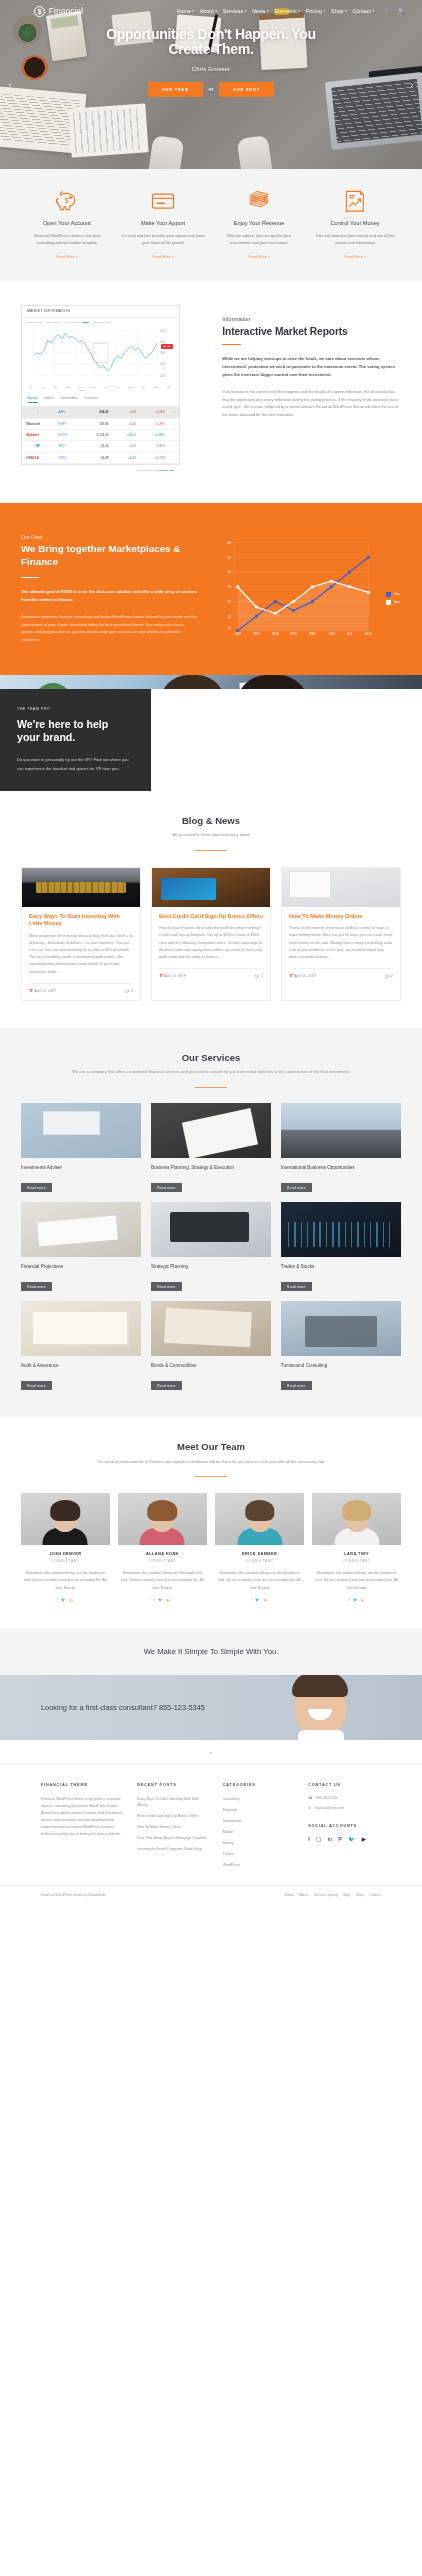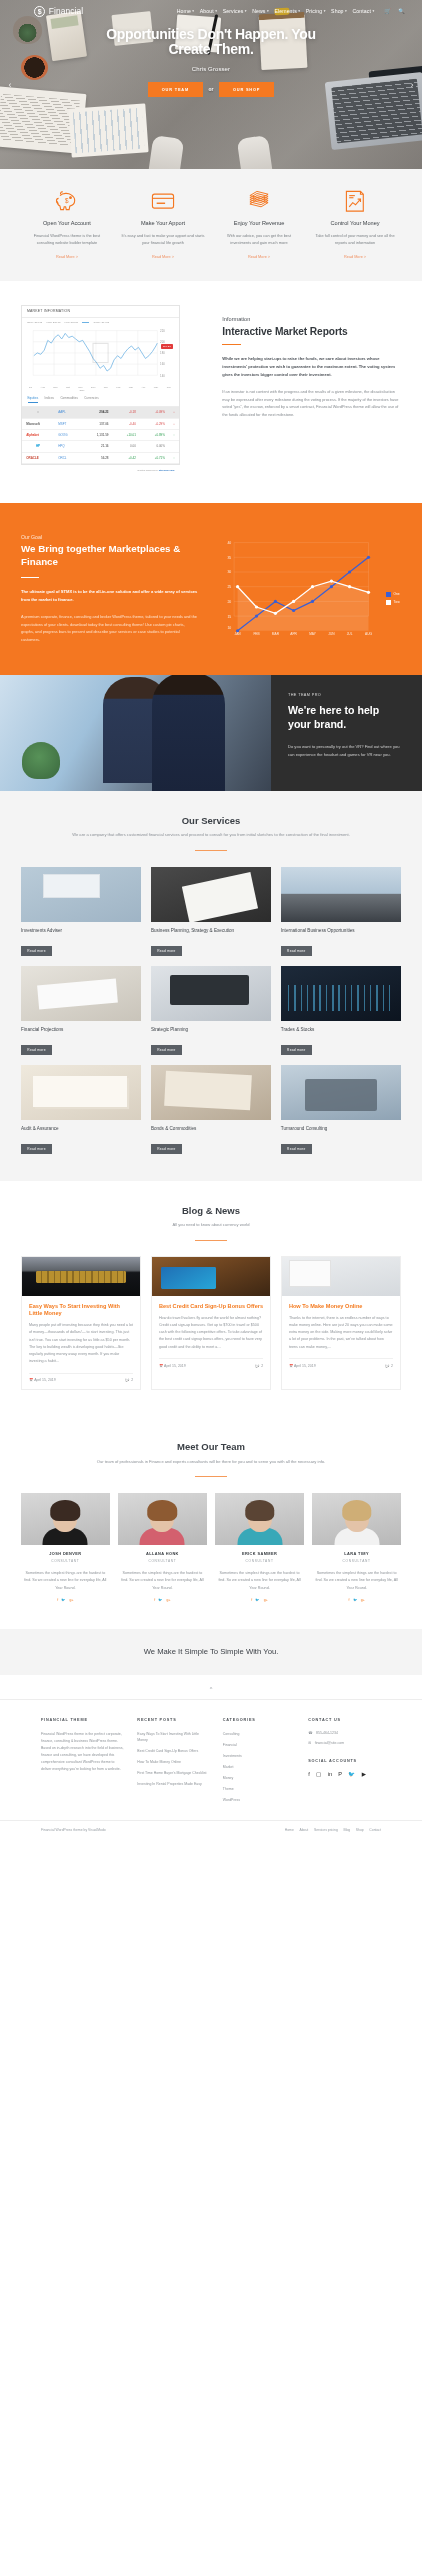--- a/index.html
+++ b/index.html
@@ -142,21 +142,21 @@
   .goal-rule { width:18.3px; height:1.4px; background:#fff; margin:8.4px 0 9.8px; }
   .goal-lead { font-size:4.1px; font-weight:bold; line-height:2; color:#fff; }
   .goal-para { font-size:3.9px; line-height:2; color:#ffe3cd; margin-top:8.4px; }
   .goal-right { flex:1; padding-top:12.7px; position:relative; }
   .legend { position:absolute; right:1.4px; top:68px; font-size:3.2px; color:#fff; }
   .legend div { display:flex; align-items:center; gap:2.8px; margin-bottom:2.8px; }
   .sw { width:4.9px; height:4.9px; display:inline-block; }
   .sw-one { background:#3b5fd4; } .sw-two { background:#fff; }
 
   
-  .ctarow { display:flex; height:116px; }
+  .ctarow { display:flex; height:116px;flex-direction:column; }
   .cta-img {
     flex:1; position:relative; overflow:hidden;
     background:linear-gradient(120deg,#cfe0ee 0%,#9fc0da 35%,#6d7f92 60%,#3a4452 100%);
   }
   .cta-img .b1{position:absolute;left:8%;top:58%;width:38px;height:37px;background:radial-gradient(circle at 45% 40%,#4e8c49,#2f5e2d);border-radius:50% 50% 40% 40%;opacity:.9;}
   .cta-img .m1{position:absolute;left:38%;top:2%;width:65px;height:106px;background:linear-gradient(180deg,#3a2a22 0%,#3a2a22 20%,#2c3a57 21%,#27334d 100%);border-radius:28px 28px 0 0;}
   .cta-img .m2{position:absolute;left:56%;top:-2%;width:73px;height:118px;background:linear-gradient(180deg,#241a14 0%,#241a14 18%,#1f2b45 19%,#1a243b 100%);border-radius:31px 31px 0 0;}
   .cta-img .tie{position:absolute;left:62%;top:54%;width:8.4px;height:44px;background:repeating-linear-gradient(45deg,#fff 0 2.8px,#2e4d86 2.8px 5.6px);transform:rotate(6deg);}
   .cta-img .shirt{position:absolute;left:57%;top:50%;width:24px;height:49px;background:#f2f4f7;transform:rotate(-4deg);}
   .cta-text { width:151px; background:#2e2e2e; color:#fff; padding:18.3px 17px; }
@@ -602,75 +602,20 @@
         <div class="tie"></div>
         <div class="m2"></div>
     </div>
     <div class="cta-text">
       <div class="cta-eyebrow">THE TEAM PRO</div>
       <h2 class="cta-h2">We're here to help your brand.</h2>
       <p class="cta-p">Do you want to personally try out the VR? Find out where you can experience the headset and games for VR near you.</p>
     </div>
   </section>
 
-  <section class="sec services-wrap">
-    <div class="sec-center">
-      <h2 class="sec-title">Our Services</h2>
-      <div class="sec-subtitle">We are a company that offers customized financial services and proceed to consult for you from initial sketches to the construction of the final investment.</div>
-      <div class="center-rule"></div>
-    </div>
-    <div class="srv-grid">
-      <div class="srv">
-        <div class="srv-img i-a"></div>
-        <div class="srv-name">Investments Adviser</div>
-        <span class="srv-btn">Read more</span>
-      </div>
-      <div class="srv">
-        <div class="srv-img i-b"></div>
-        <div class="srv-name">Business Planning, Strategy &amp; Execution</div>
-        <span class="srv-btn">Read more</span>
-      </div>
-      <div class="srv">
-        <div class="srv-img i-c"></div>
-        <div class="srv-name">International Business Opportunities</div>
-        <span class="srv-btn">Read more</span>
-      </div>
-      <div class="srv">
-        <div class="srv-img i-d"></div>
-        <div class="srv-name">Financial Projections</div>
-        <span class="srv-btn">Read more</span>
-      </div>
-      <div class="srv">
-        <div class="srv-img i-e"></div>
-        <div class="srv-name">Strategic Planning</div>
-        <span class="srv-btn">Read more</span>
-      </div>
-      <div class="srv">
-        <div class="srv-img i-f"></div>
-        <div class="srv-name">Trades &amp; Stocks</div>
-        <span class="srv-btn">Read more</span>
-      </div>
-      <div class="srv">
-        <div class="srv-img i-g"></div>
-        <div class="srv-name">Audit &amp; Assurance</div>
-        <span class="srv-btn">Read more</span>
-      </div>
-      <div class="srv">
-        <div class="srv-img i-h"></div>
-        <div class="srv-name">Bonds &amp; Commodities</div>
-        <span class="srv-btn">Read more</span>
-      </div>
-      <div class="srv">
-        <div class="srv-img i-i"></div>
-        <div class="srv-name">Turnaround Consulting</div>
-        <span class="srv-btn">Read more</span>
-      </div>
-    </div>
-  </section>
-
   <section class="sec">
     <div class="sec-center">
       <h2 class="sec-title">Blog &amp; News</h2>
       <div class="sec-subtitle">All you need to know about currency world</div>
       <div class="center-rule"></div>
     </div>
     <div class="blog-grid">
       <article class="bcard">
         <div class="bimg b1"></div>
         <div class="bbody">
@@ -700,20 +645,75 @@
           <p class="bexc">Thanks to the internet, there is an endless number of ways to make money online. Here are just 20 ways you can make some extra money on the side. Making more money could likely solve a lot of your problems. In the past, we've talked about how teens can make money,…</p>
           <div class="bmeta">
             <span>📅 <span>April 15, 2019</span></span>
             <span>💬 <span>2</span></span>
           </div>
         </div>
       </article>
     </div>
   </section>
 
+  <section class="sec services-wrap">
+    <div class="sec-center">
+      <h2 class="sec-title">Our Services</h2>
+      <div class="sec-subtitle">We are a company that offers customized financial services and proceed to consult for you from initial sketches to the construction of the final investment.</div>
+      <div class="center-rule"></div>
+    </div>
+    <div class="srv-grid">
+      <div class="srv">
+        <div class="srv-img i-a"></div>
+        <div class="srv-name">Investments Adviser</div>
+        <span class="srv-btn">Read more</span>
+      </div>
+      <div class="srv">
+        <div class="srv-img i-b"></div>
+        <div class="srv-name">Business Planning, Strategy &amp; Execution</div>
+        <span class="srv-btn">Read more</span>
+      </div>
+      <div class="srv">
+        <div class="srv-img i-c"></div>
+        <div class="srv-name">International Business Opportunities</div>
+        <span class="srv-btn">Read more</span>
+      </div>
+      <div class="srv">
+        <div class="srv-img i-d"></div>
+        <div class="srv-name">Financial Projections</div>
+        <span class="srv-btn">Read more</span>
+      </div>
+      <div class="srv">
+        <div class="srv-img i-e"></div>
+        <div class="srv-name">Strategic Planning</div>
+        <span class="srv-btn">Read more</span>
+      </div>
+      <div class="srv">
+        <div class="srv-img i-f"></div>
+        <div class="srv-name">Trades &amp; Stocks</div>
+        <span class="srv-btn">Read more</span>
+      </div>
+      <div class="srv">
+        <div class="srv-img i-g"></div>
+        <div class="srv-name">Audit &amp; Assurance</div>
+        <span class="srv-btn">Read more</span>
+      </div>
+      <div class="srv">
+        <div class="srv-img i-h"></div>
+        <div class="srv-name">Bonds &amp; Commodities</div>
+        <span class="srv-btn">Read more</span>
+      </div>
+      <div class="srv">
+        <div class="srv-img i-i"></div>
+        <div class="srv-name">Turnaround Consulting</div>
+        <span class="srv-btn">Read more</span>
+      </div>
+    </div>
+  </section>
+
   <section class="sec">
     <div class="sec-center">
       <h2 class="sec-title">Meet Our Team</h2>
       <div class="sec-subtitle">Our team of professionals in Finance and experts consultants will be there for you and to serve you with all the necessary info.</div>
       <div class="center-rule"></div>
     </div>
     <div class="team-grid">
       <div class="tm">
         <div class="tm-img">
             <div class="body b1c"></div>
@@ -774,20 +774,29 @@
             <span>g+</span>
           </div>
       </div>
     </div>
   </section>
 
   <section class="share">
     <div class="share-t">We Make It Simple To Simple With You.</div>
   </section>
 
+  <section class="consult">
+    <div class="consult-text">Looking for a first-class consultant? 855-123-5345</div>
+    <div class="consult-man">
+      <div class="cm-head"></div>
+        <div class="cm-hair"></div>
+        <div class="cm-mouth"></div>
+        <div class="cm-collar"></div>
+    </div>
+  </section>
 
   <div class="totop">^</div>
 
   <footer class="footer">
     <div class="fcol wide">
       <div class="fh">FINANCIAL THEME</div>
       <p class="fp">Financial WordPress theme is the perfect corporate, finance, consulting &amp; business WordPress theme. Based on in-depth research into the field of business, finance and consulting, we have developed this comprehensive consultant WordPress theme to deliver everything you're looking for from a website.</p>
     </div>
     <div class="fcol">
       <div class="fh">RECENT POSTS</div>

